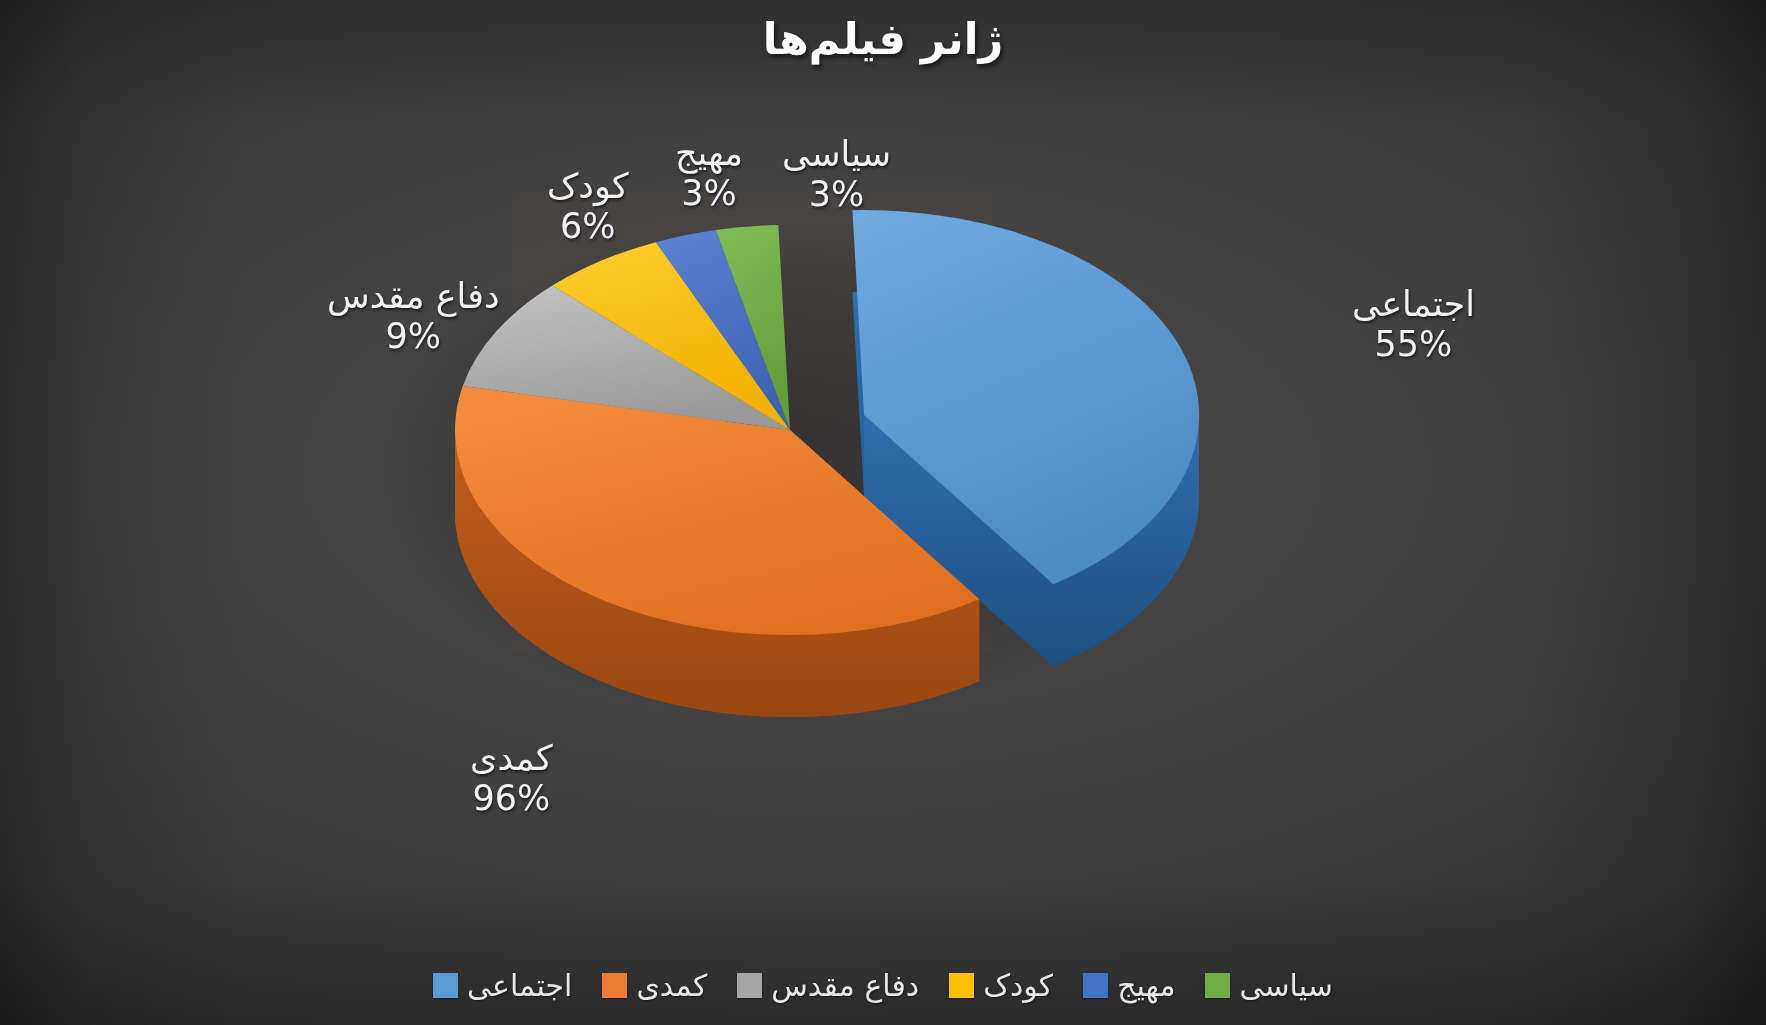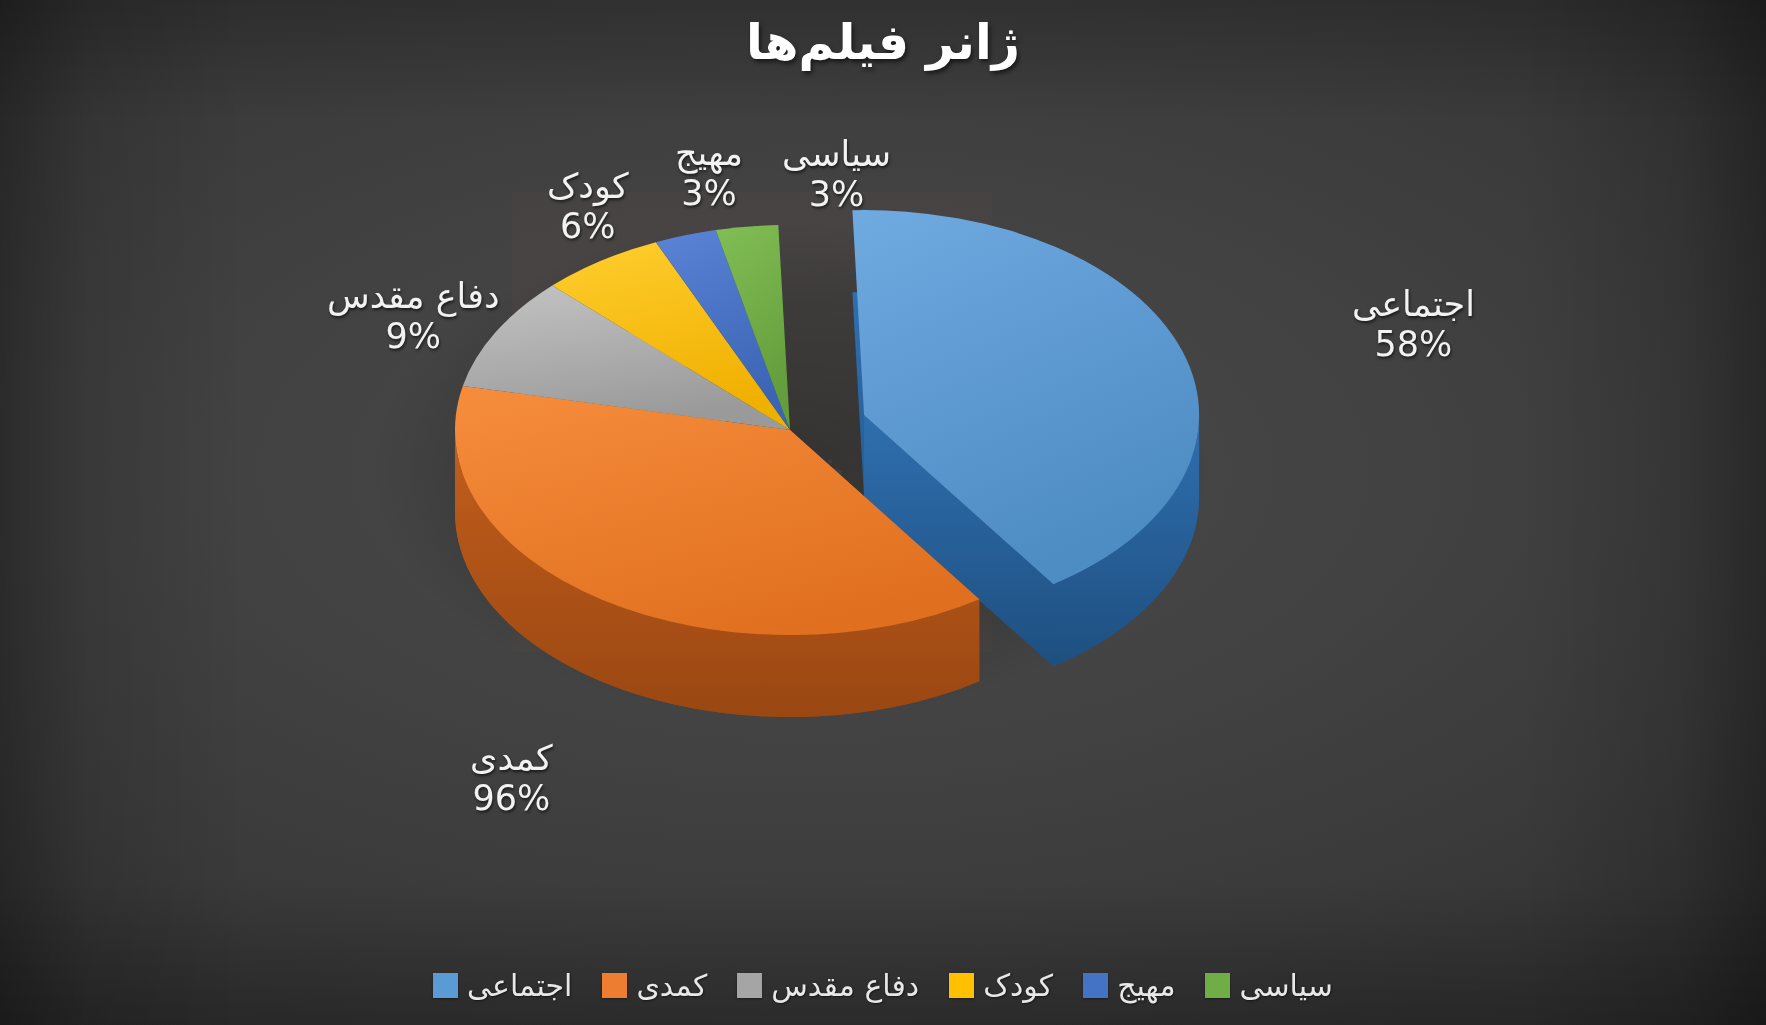--- a/index.html
+++ b/index.html
@@ -33,21 +33,21 @@
   }
 
   
   #chart-title {
     position: absolute;
     top: 14px;
     left: 0;
     width: 100%;
     text-align: center;
     color: #ffffff;
-    font-size: 49px;
+    font-size: 43px;
     font-weight: bold;
     letter-spacing: 1px;
     text-shadow: 2px 3px 4px rgba(0,0,0,0.55);
     font-family: "DejaVu Sans", "Liberation Sans", sans-serif;
   }
 
   
   #watermark {
     position: absolute;
     left: 512px;
@@ -249,21 +249,21 @@
         <path d="M 790 430 L 979.2639461473543 599.1482671470505 A 335 205 0 0 1 462.81478675805374 385.9792579307521 Z" fill="url(#gTop1)"></path>
         <path d="M 790 430 L 462.81478675805374 385.9792579307521 A 335 205 0 0 1 552.2938032602653 285.54998695746315 Z" fill="url(#gTop2)"></path>
         <path d="M 790 430 L 552.2938032602653 285.54998695746315 A 335 205 0 0 1 655.8830740934401 242.1456404397409 Z" fill="url(#gTop3)"></path>
         <path d="M 790 430 L 655.8830740934401 242.1456404397409 A 335 205 0 0 1 715.7812532974783 230.09438236735954 Z" fill="url(#gTop4)"></path>
         <path d="M 790 430 L 715.7812532974783 230.09438236735954 A 335 205 0 0 1 778.308668604662 225.12488046108538 Z" fill="url(#gTop5)"></path>
       </g>
   </svg>
 
   <div class="slice-label" style="left:1352px; top:284px;">
     <span>اجتماعی</span>
-    <span class="pct">58%</span>
+    <span class="pct">55%</span>
   </div>
 
   <div class="slice-label" style="left:470px; top:738px;">
     <span>کمدی</span>
     <span class="pct">96%</span>
   </div>
 
   <div class="slice-label" style="left:327px; top:276px;">
     <span>دفاع مقدس</span>
     <span class="pct">9%</span>

